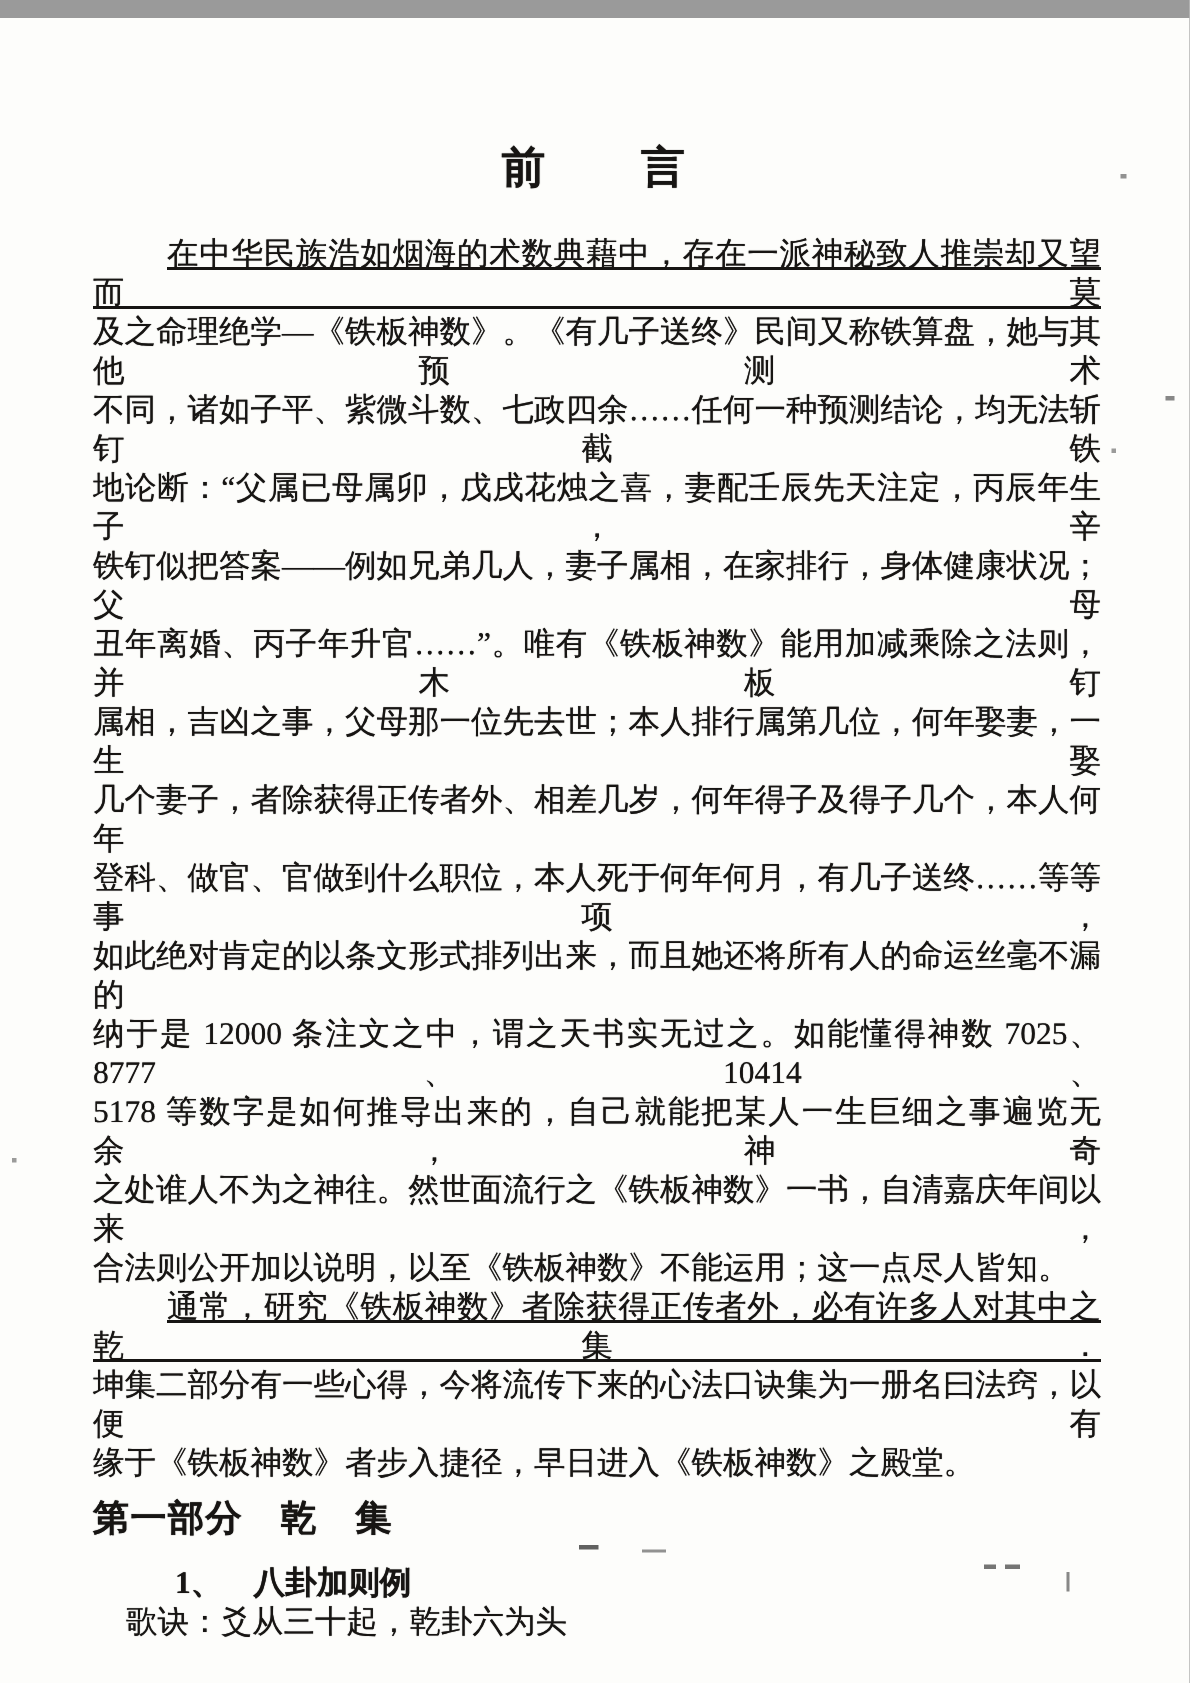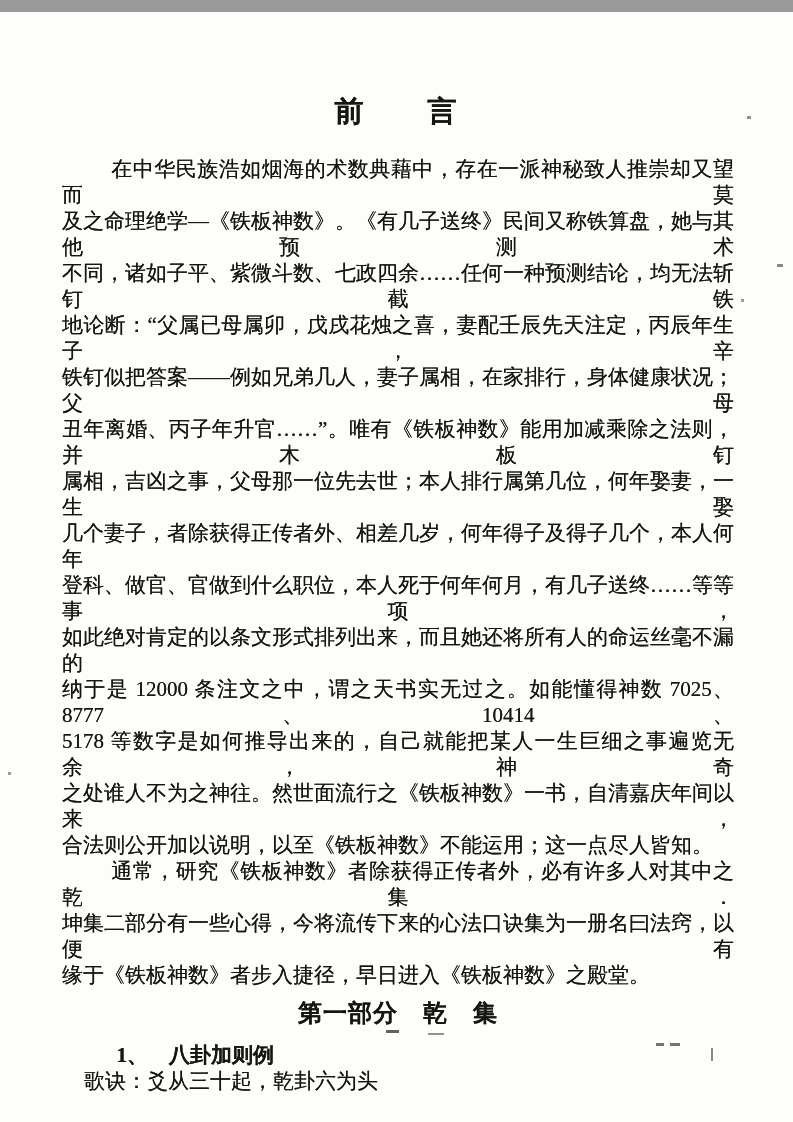--- a/index.html
+++ b/index.html
@@ -22,25 +22,24 @@
     text-shadow: 0 0 0.6px rgba(20,18,16,.9);
   }
   .body-text {
     margin: 24px 59px 0 62px;
     font-size: 21px;
     line-height: 26px;
     text-shadow: 0 0 0.5px rgba(20,18,16,.85);
   }
   .line { white-space: nowrap; }
   .j  { white-space: normal; text-align: justify; text-align-last: justify; }
-  .i2 { text-indent: 2.35em; }
+  .i2 { text-indent: 2.35em; text-decoration: underline; }
   .i1 { text-indent: 1.05em; }
   .i26{ text-indent: 2.6em; font-weight: bold; }
   .section-heading {
-    text-align: center;
     font-size: 24px;
     font-weight: 700;
     letter-spacing: 1px;
     margin: 12px 0 16px 0;
     text-shadow: 0 0 0.6px rgba(20,18,16,.9);
   }
   
   .artifact { position:absolute; background:#3a3a3a; }
   .a1 { left:747px; top:104px;  width:4px;  height:3px; opacity:.55; }
   .a2 { left:777px; top:252px;  width:6px;  height:3px; opacity:.6; }

